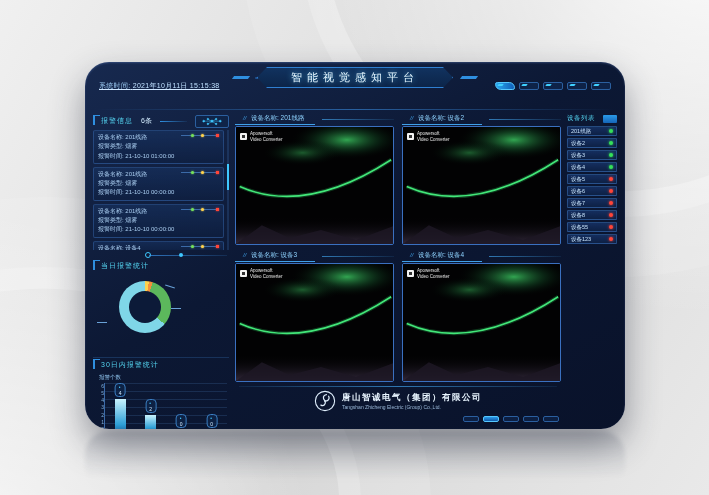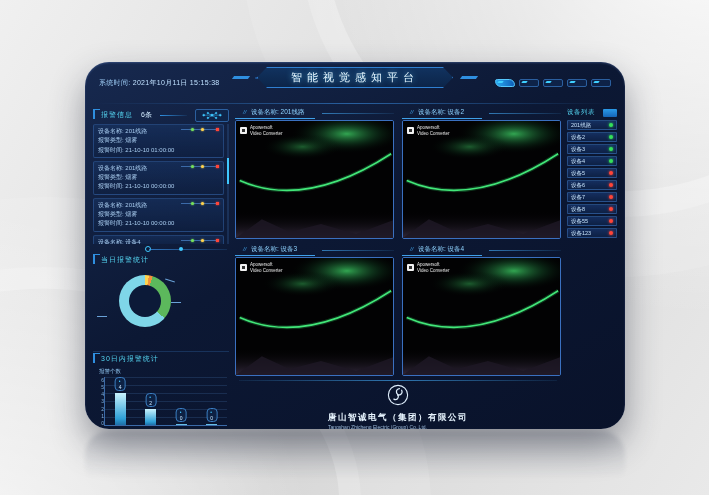--- a/index.html
+++ b/index.html
@@ -35,21 +35,21 @@
     box-shadow:0 16px 34px rgba(40,45,60,.45), inset 0 1px 2px rgba(140,180,255,.25);
     color:#cfe6ff;
   }
   .reflection {
     position:absolute; left:85px; top:431px; width:540px; height:60px; z-index:1;
     border-radius:24px; opacity:.14; filter:blur(2px);
     background:linear-gradient(#0c1834 0%, rgba(12,24,52,0) 80%);
   }
 
   
-  .card-header { position:relative; height:42px; display:flex; align-items:center; padding:0 14px; }
+  .card-header { position:relative; height:48px; display:flex; align-items:center; padding:0 14px;text-decoration:underline; }
   .card-header::after {
     content:""; position:absolute; left:10px; right:10px; bottom:0; height:1px;
     background:linear-gradient(90deg, rgba(60,140,230,0), rgba(60,150,240,.55), rgba(60,140,230,0));
   }
   .sys-time { font-size:7px; color:#9ecdf6; letter-spacing:.3px; white-space:nowrap; }
   .sys-time b { font-weight:normal; color:#bfe0ff; }
   .deco-line { position:absolute; left:170px; top:15px; width:110px; height:2px;
     background:linear-gradient(90deg,#1e4f8f, #2f8fe0 60%, #1e4f8f); border-radius:1px; }
 
   .main-title {
@@ -160,21 +160,21 @@
   .vid-art { position:absolute; inset:0; width:100%; height:100%; }
   .wm { position:absolute; left:4px; top:4px; display:flex; gap:3px; align-items:center; }
   .wm-ico { width:7px; height:7px; background:#f2f2f2; border-radius:1px; position:relative; }
   .wm-ico::after { content:""; position:absolute; inset:2px; background:#333; }
   .wm-txt { font-size:4.5px; line-height:1.3; color:#e8e8e8; }
 
   
   .footer { margin-top:4px; position:relative; }
   .footer-line { height:1px; margin:0 4px;
     background:linear-gradient(90deg, rgba(63,160,232,.1), rgba(63,160,232,.7), rgba(63,160,232,.1)); }
-  .company { display:flex; align-items:center; justify-content:center; gap:6px; margin-top:3px;flex-direction:column; }
+  .company { display:flex; align-items:center; justify-content:center; gap:6px; margin-top:3px; }
   .logo { width:22px; height:22px; }
   .company-names { text-align:left; }
   .company-cn { font-size:8.5px; font-weight:bold; color:#e8f5ff; letter-spacing:1.5px; }
   .company-en { font-size:5px; color:#9ab8d8; }
   .view-btns { display:flex; gap:4px; justify-content:flex-end; margin:4px 2px 0 0; }
   .view-btn { font-family:inherit; font-size:6px; color:#9fd4ff; padding:2px 7px; cursor:pointer;
     background:rgba(16,44,88,.5); border:1px solid #2b5f9f; border-radius:2px; }
   .view-btn.active { background:linear-gradient(180deg,#2a9ae8,#1059a8); color:#fff; border-color:#55c8ff; }
 
   

